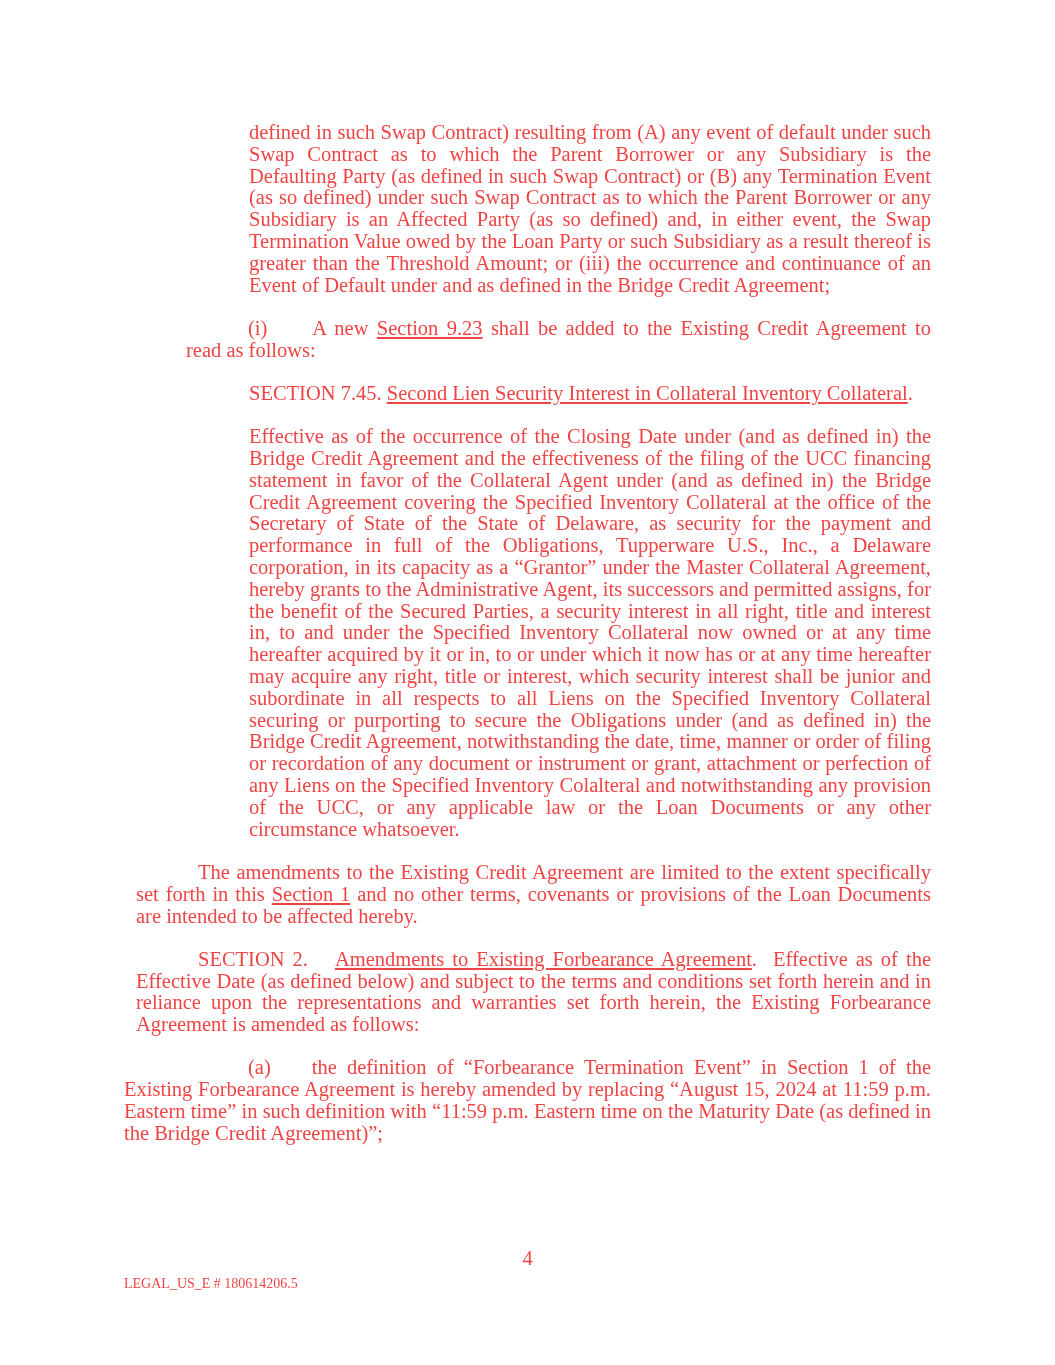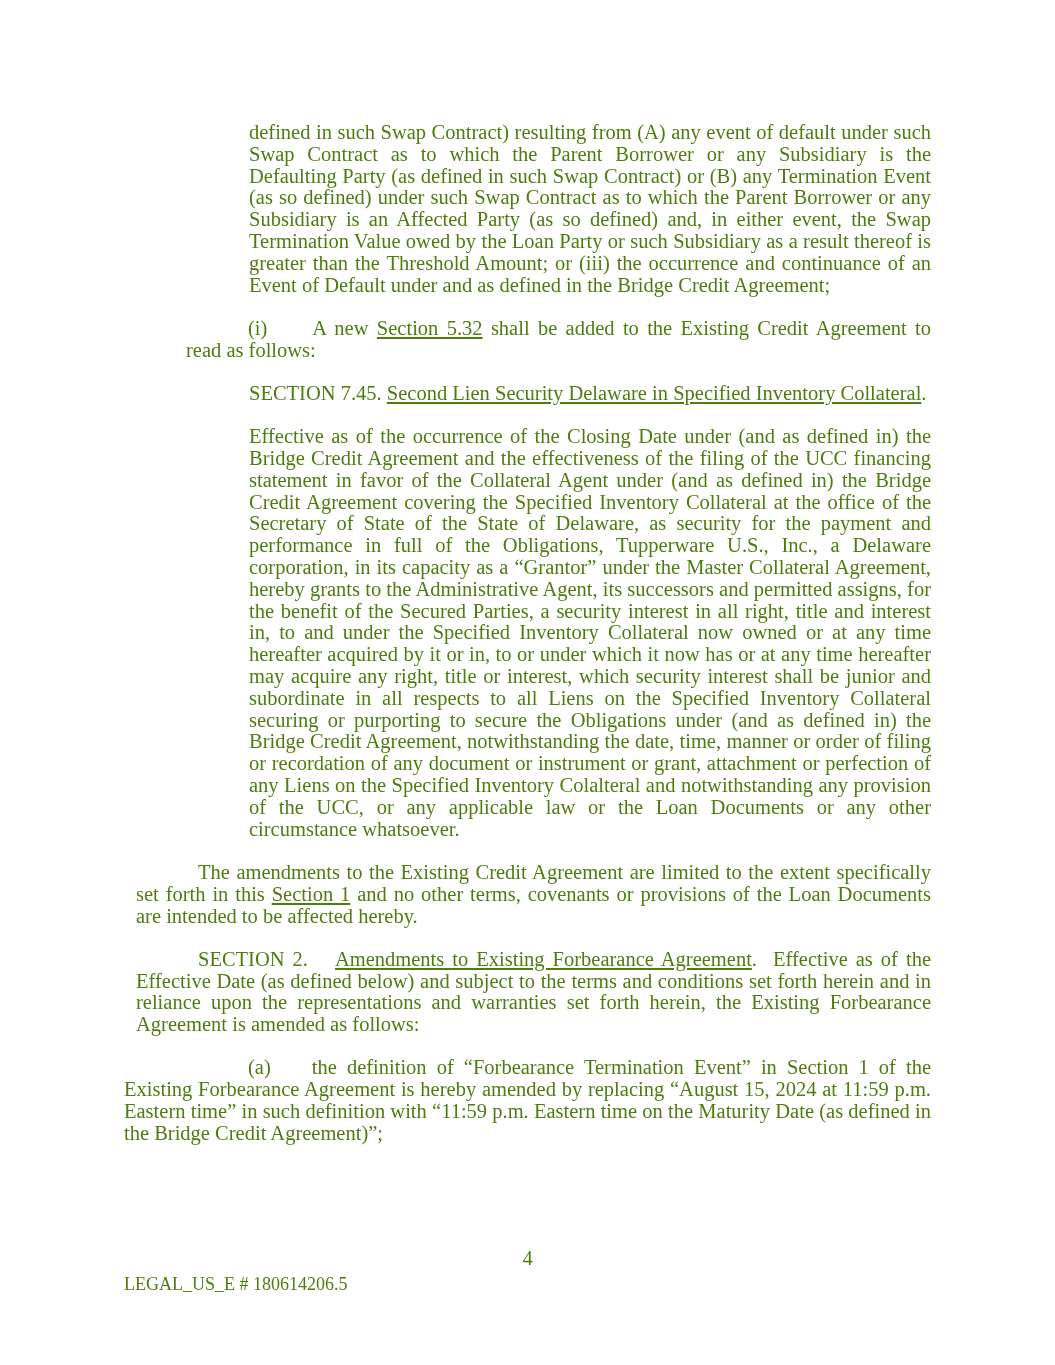--- a/index.html
+++ b/index.html
@@ -8,21 +8,21 @@
     background: #ffffff;
   }
   .page {
     position: relative;
     width: 1055px;
     height: 1365px;
     background: #ffffff;
     font-family: "Liberation Serif", "DejaVu Serif", serif;
     font-size: 20.5px;
     line-height: 21.8px;
-    color: #4d7c0f;
+    color: #ef4444;
     overflow: hidden;
   }
   .doc-content {
     position: absolute;
     left: 124px;
     top: 122px;
     width: 807px;
   }
   .doc-content p {
     margin: 0 0 21.5px 0;
@@ -38,32 +38,32 @@
     position: absolute;
     top: 1248px;
     left: 0;
     width: 100%;
     text-align: center;
   }
   .footer-id {
     position: absolute;
     top: 1276px;
     left: 124px;
-    font-size: 18px;
+    font-size: 14px;
     line-height: 16px;
   }
 </style>
 </head>
 <body>
 
 <div class="page">
   <div class="doc-content">
       <p class="quote"><span>defined in such Swap Contract) resulting from (A) any event of default under such Swap Contract as to which the Parent Borrower or any Subsidiary is the Defaulting Party (as defined in such Swap Contract) or (B) any Termination Event (as so defined) under such Swap Contract as to which the Parent Borrower or any Subsidiary is an Affected Party (as so defined) and, in either event, the Swap Termination Value owed by the Loan Party or such Subsidiary as a result thereof is greater than the Threshold Amount; or (iii) the occurrence and continuance of an Event of Default under and as defined in the Bridge Credit Agreement;</span></p>
-      <p class="sub"><span>(i)</span><span class="tab" style="width: 45px;"></span><span>A new </span><span class="u">Section 5.32</span><span> shall be added to the Existing Credit Agreement to read as follows:</span></p>
-      <p class="quote"><span>SECTION 7.45. </span><span class="u">Second Lien Security Delaware in Specified Inventory Collateral</span><span>.</span></p>
+      <p class="sub"><span>(i)</span><span class="tab" style="width: 45px;"></span><span>A new </span><span class="u">Section 9.23</span><span> shall be added to the Existing Credit Agreement to read as follows:</span></p>
+      <p class="quote"><span>SECTION 7.45. </span><span class="u">Second Lien Security Interest in Collateral Inventory Collateral</span><span>.</span></p>
       <p class="quote"><span>Effective as of the occurrence of the Closing Date under (and as defined in) the Bridge Credit Agreement and the effectiveness of the filing of the UCC financing statement in favor of the Collateral Agent under (and as defined in) the Bridge Credit Agreement covering the Specified Inventory Collateral at the office of the Secretary of State of the State of Delaware, as security for the payment and performance in full of the Obligations, Tupperware U.S., Inc., a Delaware corporation, in its capacity as a “Grantor” under the Master Collateral Agreement, hereby grants to the Administrative Agent, its successors and permitted assigns, for the benefit of the Secured Parties, a security interest in all right, title and interest in, to and under the Specified Inventory Collateral now owned or at any time hereafter acquired by it or in, to or under which it now has or at any time hereafter may acquire any right, title or interest, which security interest shall be junior and subordinate in all respects to all Liens on the Specified Inventory Collateral securing or purporting to secure the Obligations under (and as defined in) the Bridge Credit Agreement, notwithstanding the date, time, manner or order of filing or recordation of any document or instrument or grant, attachment or perfection of any Liens on the Specified Inventory Colalteral and notwithstanding any provision of the UCC, or any applicable law or the Loan Documents or any other circumstance whatsoever.</span></p>
       <p class="body-first"><span>The amendments to the Existing Credit Agreement are limited to the extent specifically set forth in this </span><span class="u">Section 1</span><span> and no other terms, covenants or provisions of the Loan Documents are intended to be affected hereby.</span></p>
       <p class="body-first"><span>SECTION 2.</span><span class="tab" style="width: 27px;"></span><span class="u">Amendments to Existing Forbearance Agreement</span><span>.&nbsp; Effective as of the Effective Date (as defined below) and subject to the terms and conditions set forth herein and in reliance upon the representations and warranties set forth herein, the Existing Forbearance Agreement is amended as follows:</span></p>
       <p class="body-first2"><span>(a)</span><span class="tab" style="width: 41px;"></span><span>the definition of “Forbearance Termination Event” in Section 1 of the Existing Forbearance Agreement is hereby amended by replacing “August 15, 2024 at 11:59 p.m. Eastern time” in such definition with “11:59 p.m. Eastern time on the Maturity Date (as defined in the Bridge Credit Agreement)”;</span></p>
     </div>
   <div class="page-number">4</div>
   <div class="footer-id">LEGAL_US_E # 180614206.5</div>
 </div>
 
 </body></html>

